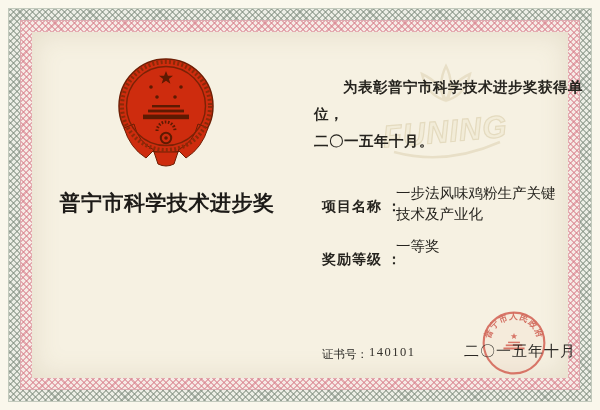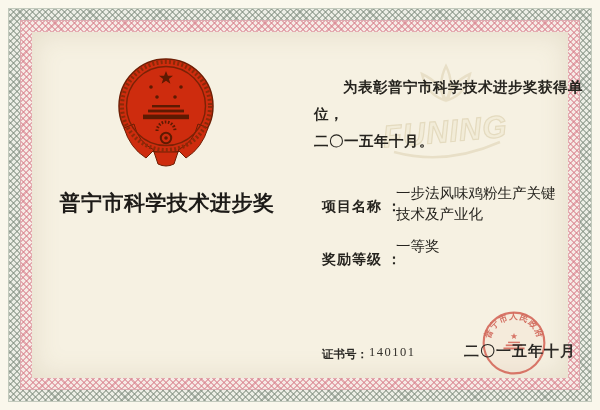--- a/index.html
+++ b/index.html
@@ -45,23 +45,23 @@
   .intro{
     left:314px; top:74px; width:282px; z-index:3;
     font-size:14.5px; font-weight:bold; line-height:27px; letter-spacing:.5px; color:#26241f;
   }
   .intro .l1{text-indent:2em;}
   .f-label{left:322px; font-size:14px; font-weight:bold; letter-spacing:1px; color:#26241f; z-index:3;margin-top:15px;}
   .f-value{left:396px; font-size:14.5px; font-weight:normal; line-height:1.45; color:#26241f; z-index:3;}
   .row1{top:183px;} .v1{width:166px;}
   .row2{top:236px;}
   .row3{top:288px;}
-  .certno-label{left:322px; top:347px; font-size:11.5px; font-weight:bold; color:#2a2824; z-index:3;}
+  .certno-label{left:322px; top:347px; font-size:11.5px; font-weight:normal; color:#2a2824; z-index:3;}
   .certno-value{left:369px; top:344.5px; font-size:12.5px; letter-spacing:1.5px; color:#33302b; z-index:3;font-family:Liberation Serif, serif;}
-  .date{left:464px; top:342px; font-size:15px; font-weight:bold; letter-spacing:1px; color:#2a2824; z-index:4;}
+  .date{left:464px; top:342px; font-size:15px; font-weight:normal; letter-spacing:1px; color:#2a2824; z-index:4;}
   .seal{left:481px; top:310px; width:66px; height:66px; z-index:2; opacity:.9;}
 </style>
 </head>
 <body>
 
 <div class="stage">
 
   <div class="band-gray"></div>
   <div class="band-pink"></div>
   <div class="paper"></div>

